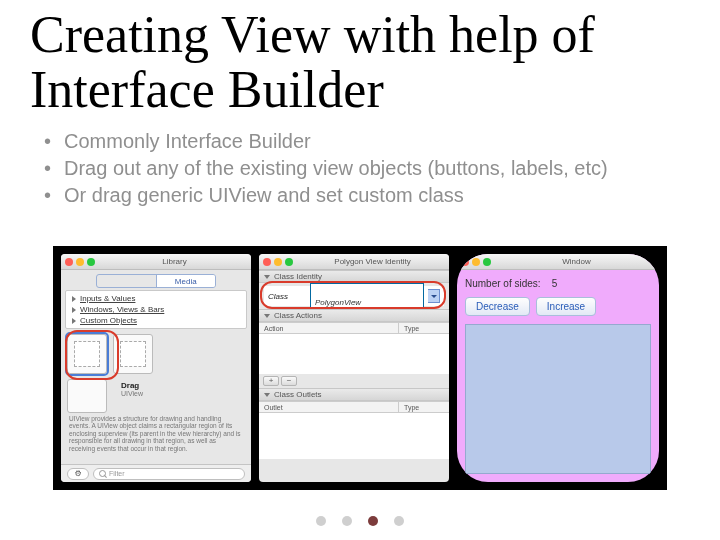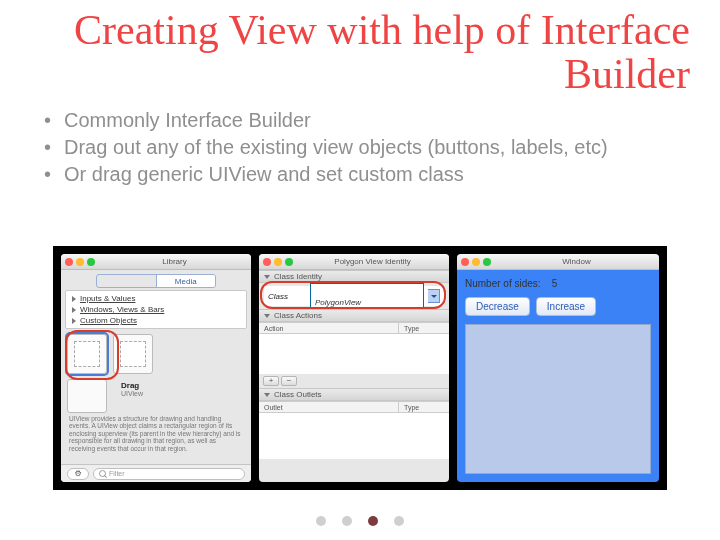--- a/index.html
+++ b/index.html
@@ -7,24 +7,24 @@
     width: 720px;
     height: 540px;
     background: #fff;
     font-family: Arial, Helvetica, sans-serif;
     color: #000;
     overflow: hidden;
     position: relative;
   }
   .title {
     font-family: Georgia, 'Times New Roman', serif;
-    font-size: 42px;
+    font-size: 52px;
     line-height: 1.05;
-    text-align: right;
-    color: #ef4444;
+    text-align: left;
+    color: #000000;
     padding: 8px 30px 12px;
     font-weight: 400;
   }
   .bullets {
     font-size: 20px;
     color: #8f8f8f;
     padding: 0 40px 6px 40px;
     list-style: none;
   }
   .bullets li {
@@ -53,21 +53,21 @@
     background: #e7e7e7;
     border-radius: 4px;
     display: flex;
     flex-direction: column;
     overflow: hidden;
     font-size: 9px;
     color: #444;
   }
   .panel-l { flex: 0 0 190px; }
   .panel-m { flex: 0 0 190px; }
-  .panel-r { flex: 1; background: #3b82f6; }
+  .panel-r { flex: 1; background: #f0abfc; border-radius: 31px; }
 
   
   .titlebar {
     height: 16px;
     background: linear-gradient(#f7f7f7, #d8d8d8);
     border-bottom: 1px solid #bdbdbd;
     display: flex;
     align-items: center;
     gap: 3px;
     padding: 0 4px;

